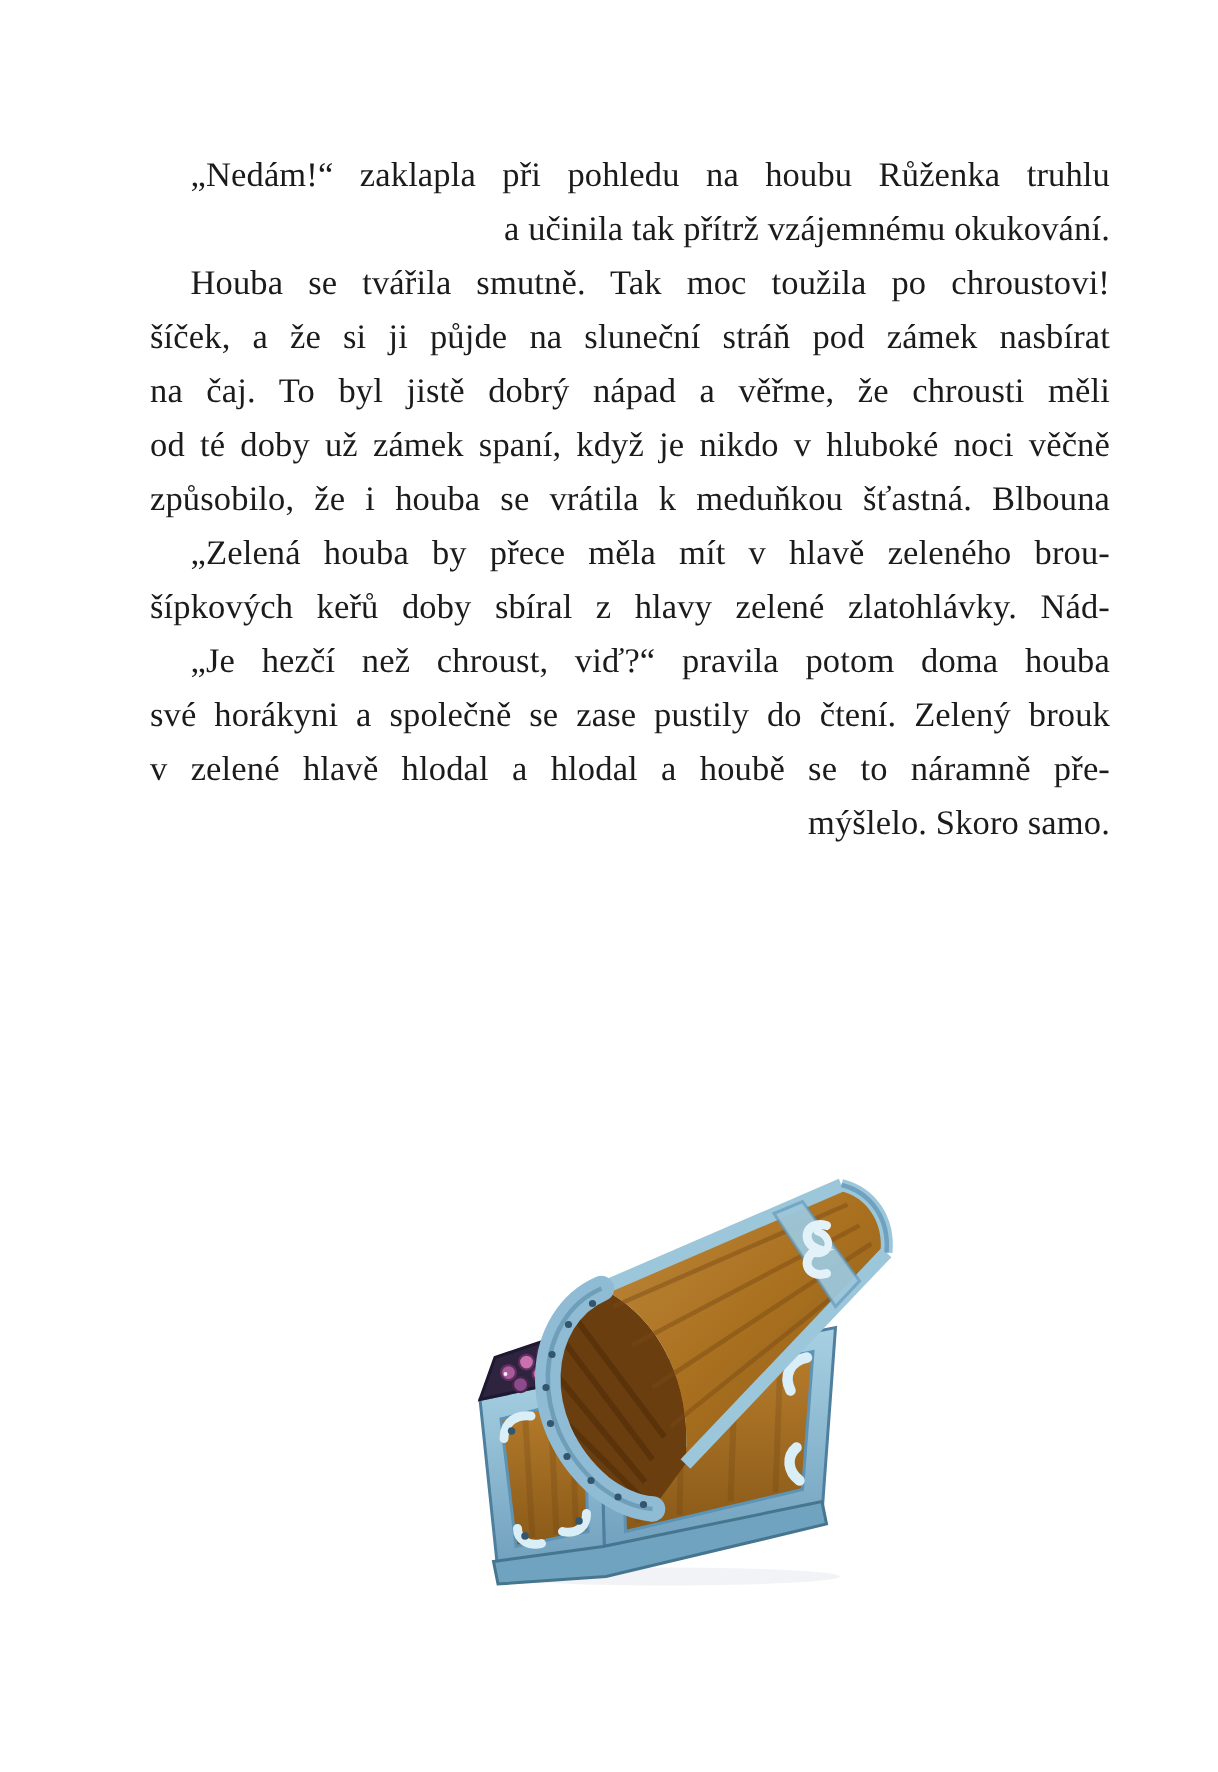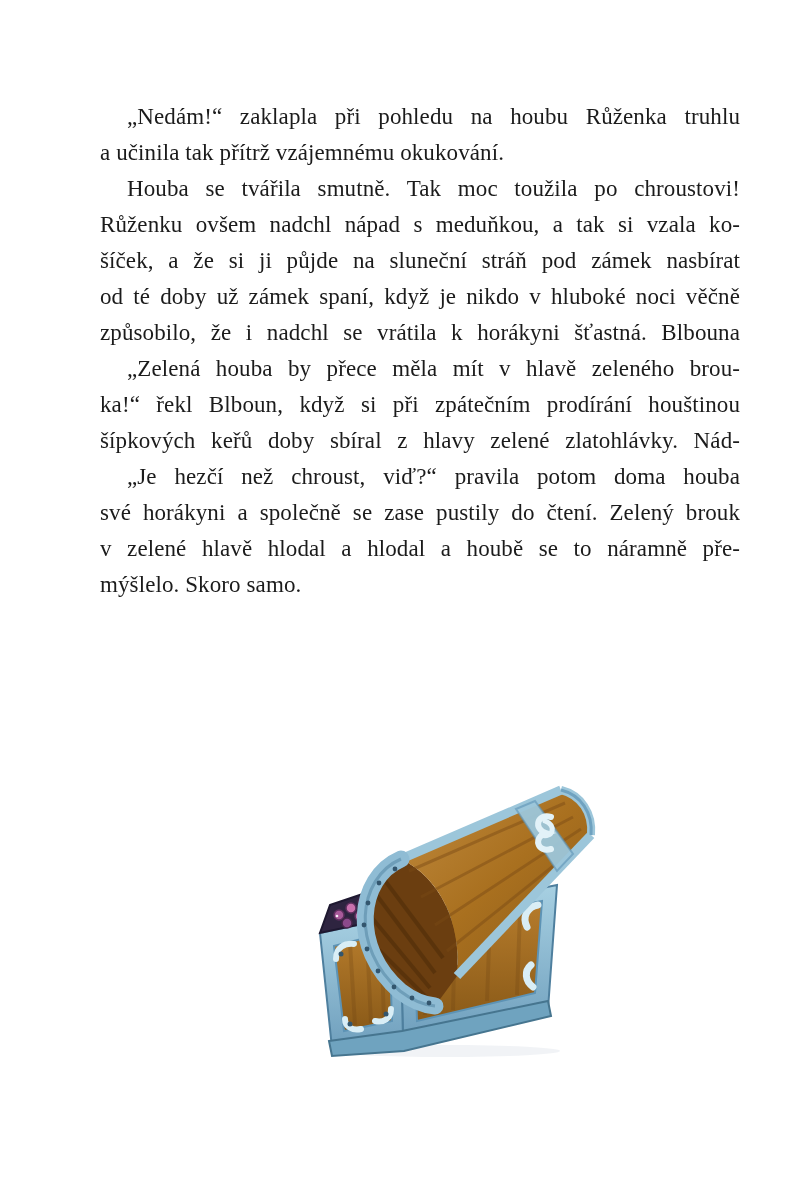--- a/index.html
+++ b/index.html
@@ -16,21 +16,21 @@
     overflow: hidden;
   }
   .text-block {
     position: absolute;
     left: 100px; top: 99px;
     width: 640px;
     font-size: 23px;
     line-height: 36px;
     letter-spacing: 0.1px;
   }
-  .line { text-align: left; white-space: normal; }
+  .line { text-align: right; white-space: normal; }
   .line.just { text-align: justify; text-align-last: justify; }
   .line.indent { text-indent: 27px; }
   .chest-wrap {
     position: absolute;
     left: 305px; top: 773px;
     width: 295px; height: 285px;
   }
   .beads-wrap {
     position: absolute;
     left: 48px; top: 1088px;
@@ -45,26 +45,25 @@
 </style>
 </head>
 <body>
 
 <div class="page">
 
   <div class="text-block">
     <div class="line indent just">„Nedám!“ zaklapla při pohledu na houbu Růženka truhlu</div>
     <div class="line">a učinila tak přítrž vzájemnému okukování.</div>
     <div class="line indent just">Houba se tvářila smutně. Tak moc toužila po chroustovi!</div>
-    <div class="line just">Růženku ovšem nadchl nápad s meduňkou, a tak si vzala ko-</div>
     <div class="line just">šíček, a že si ji půjde na sluneční stráň pod zámek nasbírat</div>
+    <div class="line just">na čaj. To byl jistě dobrý nápad a věřme, že chrousti měli</div>
     <div class="line just">od té doby už zámek spaní, když je nikdo v hluboké noci věčně</div>
-    <div class="line just">způsobilo, že i nadchl se vrátila k horákyni šťastná. Blbouna</div>
+    <div class="line just">způsobilo, že i houba se vrátila k meduňkou šťastná. Blbouna</div>
     <div class="line indent just">„Zelená houba by přece měla mít v hlavě zeleného brou-</div>
-    <div class="line just">ka!“ řekl Blboun, když si při zpátečním prodírání houštinou</div>
     <div class="line just">šípkových keřů doby sbíral z hlavy zelené zlatohlávky. Nád-</div>
     <div class="line indent just">„Je hezčí než chroust, viď?“ pravila potom doma houba</div>
     <div class="line just">své horákyni a společně se zase pustily do čtení. Zelený brouk</div>
     <div class="line just">v zelené hlavě hlodal a hlodal a houbě se to náramně pře-</div>
     <div class="line">mýšlelo. Skoro samo.</div>
   </div>
 
   <div class="chest-wrap">
     <svg width="295" height="285" viewBox="0 0 295 285" xmlns="http://www.w3.org/2000/svg">
       <defs>

